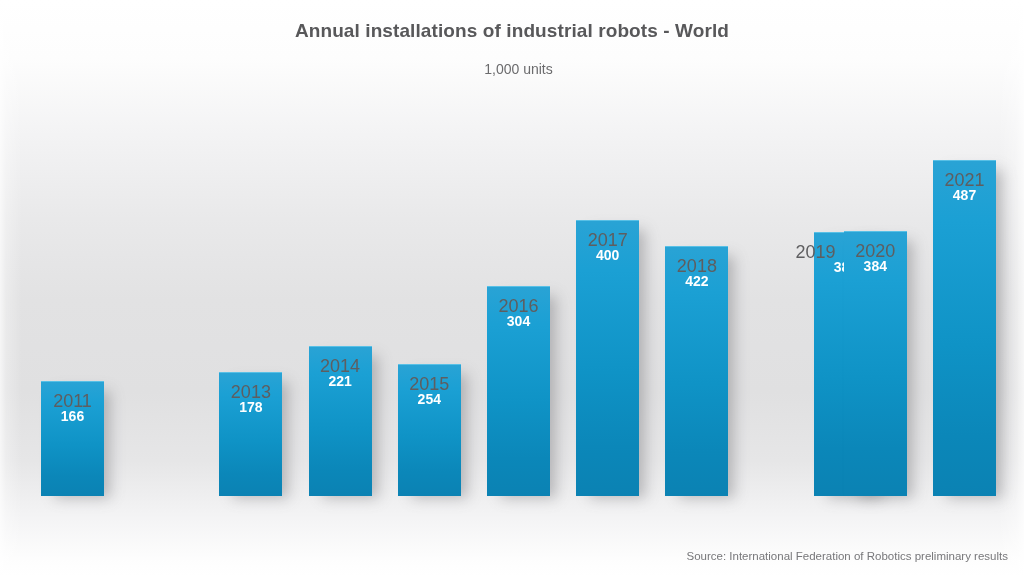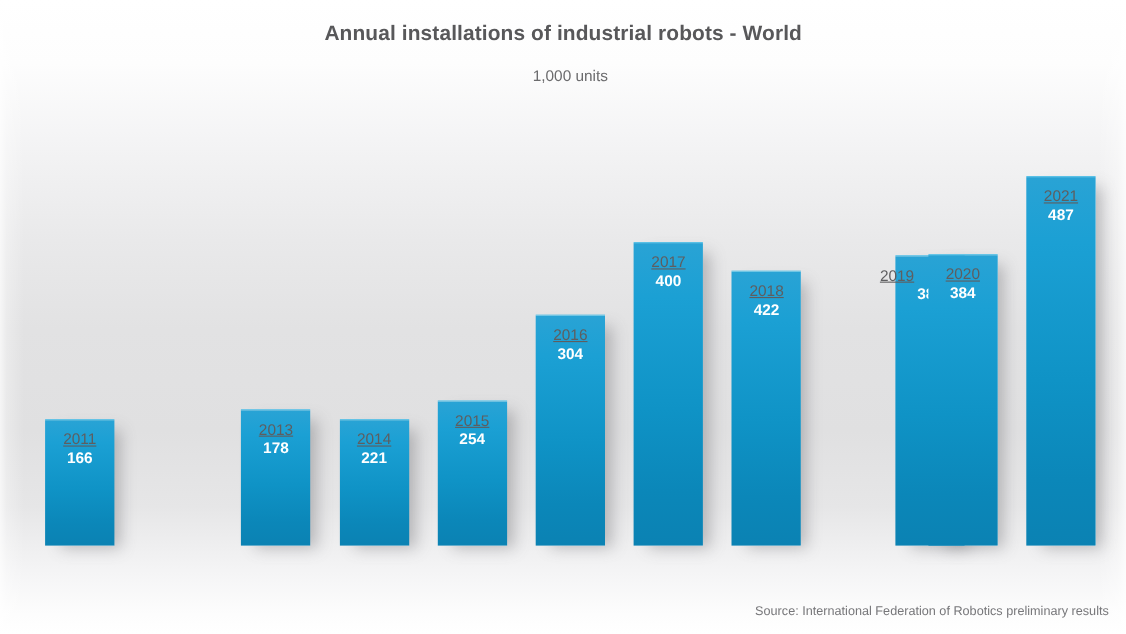--- a/index.html
+++ b/index.html
@@ -113,23 +113,22 @@
     line-height: 1;
     margin-top: 18px;
   }
 
   .tick-label {
     position: absolute;
     top: 10px;              
     left: -9px;
     width: 81px;
     text-align: center;
-    font-size: 14px;
+    font-size: 18px;
     color: #5e5e60;
-    text-decoration: underline;
   }
 </style>
 </head>
 <body>
 
 <div id="slide">
 
   <div class="title">Annual installations of industrial robots - World</div>
 
   <div class="subtitle">1,000 units</div>
@@ -141,21 +140,21 @@
         </div>
         <div class="tick-label">2011</div>
       </div>
       <div class="bar-group" style="left: 219.4px;">
         <div class="bar" style="height: 124px;">
           <div class="bar-value">178</div>
         </div>
         <div class="tick-label">2013</div>
       </div>
       <div class="bar-group" style="left: 308.6px;">
-        <div class="bar" style="height: 115px;">
+        <div class="bar" style="height: 150px;">
           <div class="bar-value">221</div>
         </div>
         <div class="tick-label">2014</div>
       </div>
       <div class="bar-group" style="left: 397.8px;">
         <div class="bar" style="height: 132px;">
           <div class="bar-value">254</div>
         </div>
         <div class="tick-label">2015</div>
       </div>

